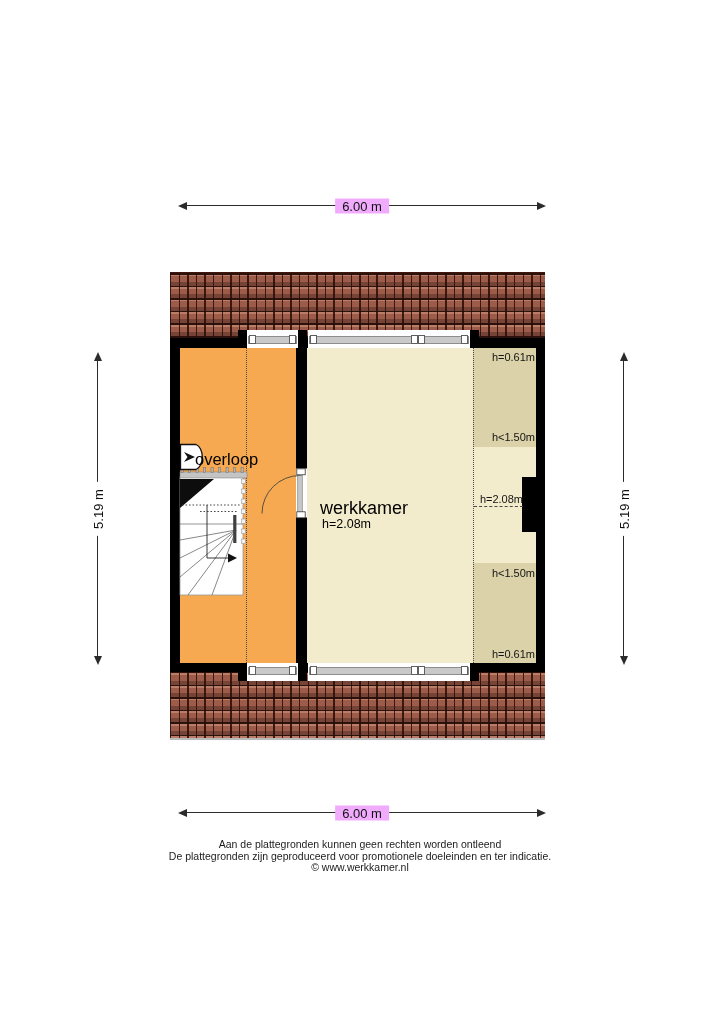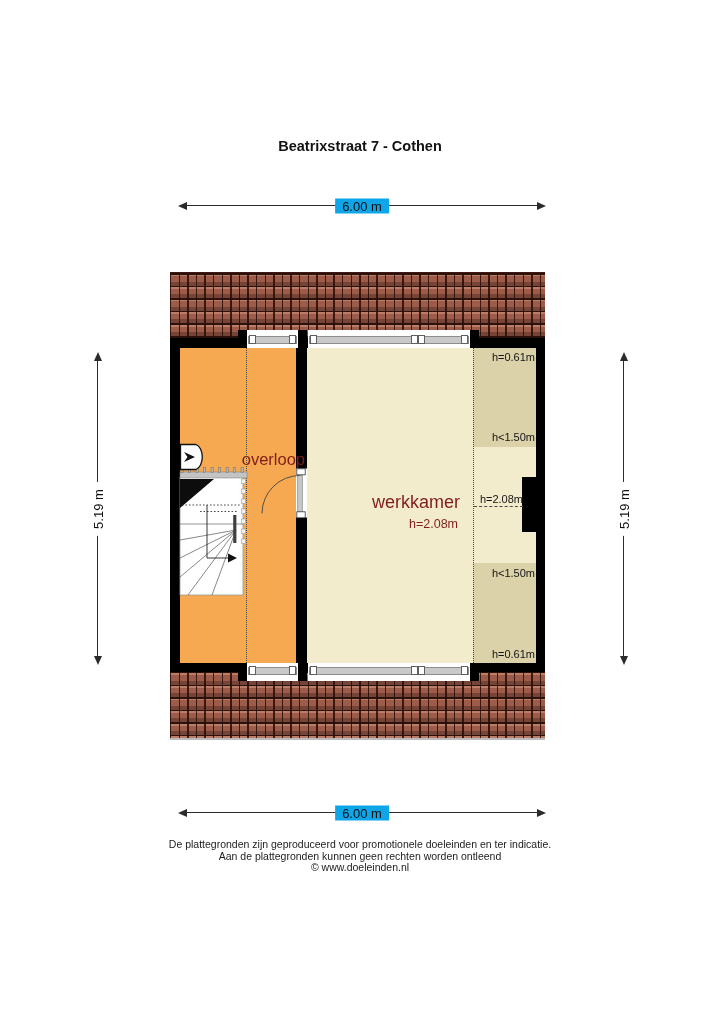--- a/index.html
+++ b/index.html
@@ -16,21 +16,21 @@
   .dim-h { position:absolute; height:13px; }
   .dim-v { position:absolute; width:13px; }
   .dim-line-h { position:absolute; left:7px; right:7px; top:6px; height:1px; background:var(--c-dim-line,#2b2b2b); }
   .dim-line-v { position:absolute; top:7px; bottom:7px; left:6px; width:1px; background:var(--c-dim-line,#2b2b2b); }
   .arr { position:absolute; width:0; height:0; }
   .arr-left  { left:0; top:2.5px; border-top:4px solid transparent; border-bottom:4px solid transparent; border-right:9px solid var(--c-dim-line,#2b2b2b); }
   .arr-right { right:0; top:2.5px; border-top:4px solid transparent; border-bottom:4px solid transparent; border-left:9px solid var(--c-dim-line,#2b2b2b); }
   .arr-up    { top:0; left:2.5px; border-left:4px solid transparent; border-right:4px solid transparent; border-bottom:9px solid var(--c-dim-line,#2b2b2b); }
   .arr-down  { bottom:0; left:2.5px; border-left:4px solid transparent; border-right:4px solid transparent; border-top:9px solid var(--c-dim-line,#2b2b2b); }
   .dim-label-h { position:absolute; left:50%; top:50%; transform:translate(-50%,-50%);
-                 background:#0ea5e9; padding:0 7px; font-size:13px; white-space:nowrap; }
+                 background:#f0abfc; padding:0 7px; font-size:13px; white-space:nowrap; }
   .dim-label-v { position:absolute; left:50%; top:50%; transform:translate(-50%,-50%) rotate(-90deg);
                  background:#fff; padding:0 7px; font-size:13px; white-space:nowrap; }
 
   
   .plan { position:absolute; left:170px; top:272px; width:375px; height:468px; }
 
   .roof { position:absolute; left:0; width:375px; z-index:2;
           background-color:var(--c-roof-base,#9d5b49);
           background-image:
             repeating-linear-gradient(90deg, rgba(40,12,6,0.85) 0 1.4px, rgba(0,0,0,0) 1.4px 8.6px),
@@ -62,38 +62,37 @@
   .dormer-tr { left:138px; top:58px;  width:162px; }
   .dormer-bl { left:77px;  top:391px; width:51px; }
   .dormer-br { left:138px; top:391px; width:162px; }
   .win-bar { position:absolute; left:1px; right:1px; height:6px; background:var(--c-window-frame,#c9c9c9); border:1px solid #8d8d8d; }
   .bar-top { top:6px; } .bar-bot { top:4px; }
   .pane { position:absolute; width:5px; height:7px; background:#fff; border:1px solid #5f5f5f; }
   .pane-top { top:5px; } .pane-bot { top:3px; }
 
   .plan-svg { position:absolute; left:0; top:0; width:375px; height:468px; z-index:5; }
 
-  .room-label { position:absolute; text-align:right; color:#7f1d1d; z-index:6; }
+  .room-label { position:absolute; text-align:left; color:#000000; z-index:6; }
   .lbl-overloop   { left:25px;  top:179px; width:110px; font-size:16.5px; line-height:17px; }
-  .lbl-werkkamer  { left:150px; top:221px; width:140px; font-size:18px;   line-height:18px; }
+  .lbl-werkkamer  { left:150px; top:227px; width:140px; font-size:18px;   line-height:18px; }
   .lbl-werkkamer-h{ left:152px; top:246px; width:136px; font-size:12.5px; line-height:13px; }
   .hmark { position:absolute; font-size:11px; font-weight:normal; color:#141414; white-space:nowrap; z-index:6; line-height:12px; }
   .hm-1 { right:10px; top:79px; }
   .hm-2 { right:10px; top:159px; }
   .hm-3 { right:22px; top:221px; }
   .hm-4 { right:10px; top:295px; }
   .hm-5 { right:10px; top:376px; }
 </style>
 </head>
 <body>
 
 <div class="page">
 
   <div class="title-block">
-    <div>Beatrixstraat 7 - Cothen</div>
   </div>
 
   <div class="dim-h" style="left:178px; top:199px; width:368px;">
     <div class="dim-line-h"></div>
     <div class="arr arr-left"></div>
     <div class="arr arr-right"></div>
     <span class="dim-label-h">6.00 m</span>
   </div>
 
   <div class="dim-h" style="left:178px; top:806px; width:368px;">
@@ -226,18 +225,18 @@
     <div class="room-label lbl-werkkamer-h">h=2.08m</div>
 
     <div class="hmark hm-1">h=0.61m</div>
     <div class="hmark hm-2">h&lt;1.50m</div>
     <div class="hmark hm-3">h=2.08m</div>
     <div class="hmark hm-4">h&lt;1.50m</div>
     <div class="hmark hm-5">h=0.61m</div>
   </div>
 
   <div class="footer">
+    <div>Aan de plattegronden kunnen geen rechten worden ontleend</div>
     <div>De plattegronden zijn geproduceerd voor promotionele doeleinden en ter indicatie.</div>
-    <div>Aan de plattegronden kunnen geen rechten worden ontleend</div>
-    <div>© www.doeleinden.nl</div>
+    <div>© www.werkkamer.nl</div>
   </div>
 
 </div>
 
 </body></html>

